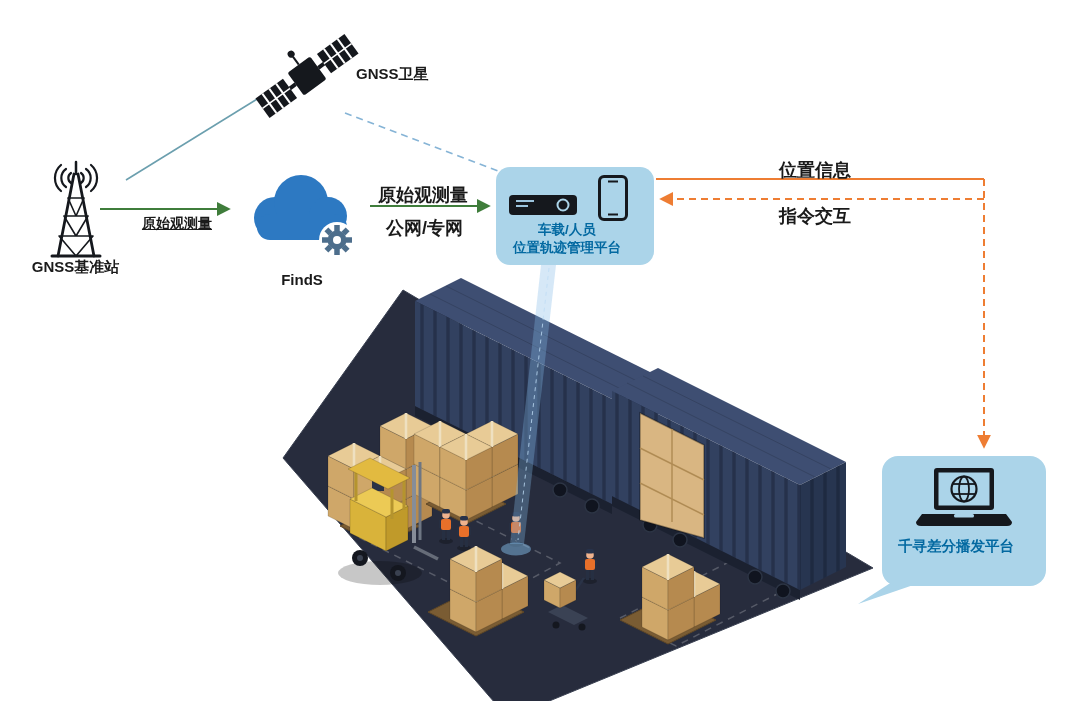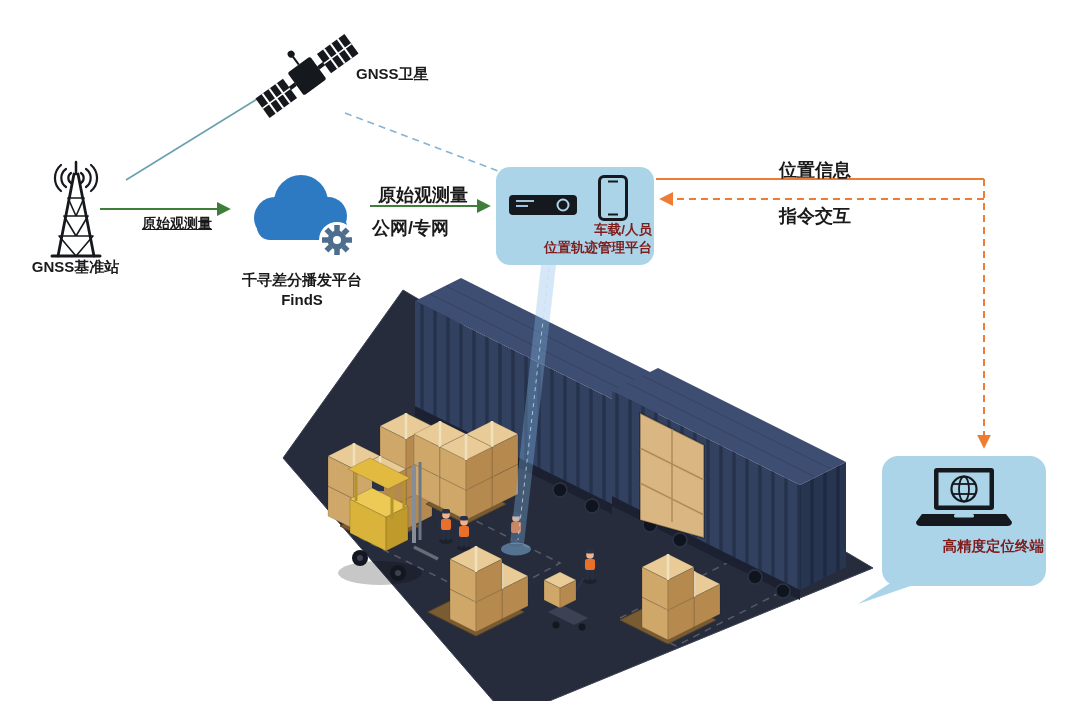--- a/index.html
+++ b/index.html
@@ -3,35 +3,35 @@
 <meta charset="utf-8">
 <style>
   html,body{margin:0;padding:0;background:#fff;}
   .canvas{position:relative;width:1080px;height:701px;background:#ffffff;overflow:hidden;
           font-family:"Liberation Sans","DejaVu Sans",sans-serif;margin-top:28px;}
   .abs{position:absolute;}
   .lbl{position:absolute;font-weight:bold;color:#1a1a1a;font-size:15px;white-space:nowrap;}
   .lbl.small{font-size:18px;}
   .center{text-align:center;}
   .panel{position:absolute;background:#abd4e9;border-radius:14px;}
-  .panel-caption{position:absolute;left:0;right:2px;text-align:right;color:#7f1d1d;font-weight:bold;}
+  .panel-caption{position:absolute;left:0;right:16px;text-align:center;color:#0369a1;font-weight:bold;}
   #panel-terminal{left:496px;top:139px;width:158px;height:98px;}
   #panel-terminal .panel-caption{top:54px;font-size:13.5px;line-height:18px;}
   #panel-finds{left:882px;top:428px;width:164px;height:130px;border-radius:16px;}
   #panel-finds .panel-caption{top:80px;font-size:14.5px;line-height:21px;}
   #icon-satellite{left:250px;top:3px;}
   #lbl-sat{left:356px;top:37px;}
   #icon-base{left:28px;top:132px;}
   #lbl-base{left:3px;top:230px;width:145px;}
   #lbl-raw{left:118px;top:187px;width:118px;font-size:14px;text-decoration:underline;}
   #icon-cloud{left:235px;top:130px;}
   #cap-cloud{left:222px;top:242px;width:160px;text-align:center;font-weight:bold;
              font-size:15px;line-height:20px;color:#1a1a1a;position:absolute;}
   #lbl-diff1{left:378px;top:155px;}
-  #lbl-diff2{left:372px;top:188px;}
+  #lbl-diff2{left:386px;top:188px;}
   #lbl-pos{left:760px;top:130px;width:110px;}
   #lbl-cmd{left:760px;top:176px;width:110px;}
   #recv-icon{position:absolute;left:12px;top:22px;}
   #phone-icon{position:absolute;left:102px;top:8px;}
   #laptop-icon{position:absolute;left:30px;top:12px;}
   svg{display:block;}
 </style>
 </head>
 <body>
 
@@ -282,21 +282,20 @@
       <circle cx="102" cy="82" r="9.5" fill="#4d6e8c"></circle>
       <circle cx="102" cy="82" r="4" fill="#ffffff"></circle>
     </svg>
   </div>
 
   <div class="lbl" id="lbl-sat">GNSS卫星</div>
   <div class="lbl center" id="lbl-base">GNSS基准站</div>
   <div class="lbl center" id="lbl-raw">原始观测量</div>
 
   <div id="cap-cloud">
-    <div>千寻差分播发平台</div>
     <div>FindS</div>
   </div>
 
   <div class="lbl small" id="lbl-diff1">原始观测量</div>
   <div class="lbl small" id="lbl-diff2">公网/专网</div>
   <div class="lbl small center" id="lbl-pos">位置信息</div>
   <div class="lbl small center" id="lbl-cmd">指令交互</div>
 
   <div class="panel" id="panel-terminal">
     <svg id="recv-icon" width="70" height="32" viewBox="0 0 70 32">
@@ -323,17 +322,17 @@
       <g fill="none" stroke="#15181d">
         <circle cx="52" cy="21" r="12.5" stroke-width="2.2"></circle>
         <ellipse cx="52" cy="21" rx="5" ry="12.5" stroke-width="1.8"></ellipse>
         <line x1="41" y1="16" x2="63" y2="16" stroke-width="1.8"></line>
         <line x1="41" y1="26" x2="63" y2="26" stroke-width="1.8"></line>
       </g>
       <path d="M10,46 h84 l6,8 q0,4 -5,4 H9 q-5,0 -5,-4 z" fill="#15181d"></path>
       <rect x="42" y="46" width="20" height="3.5" rx="1.5" fill="#abd4e9"></rect>
     </svg>
     <div class="panel-caption">
-      <div>高精度定位终端</div>
+      <div>千寻差分播发平台</div>
     </div>
   </div>
 
 </div>
 
 </body></html>

